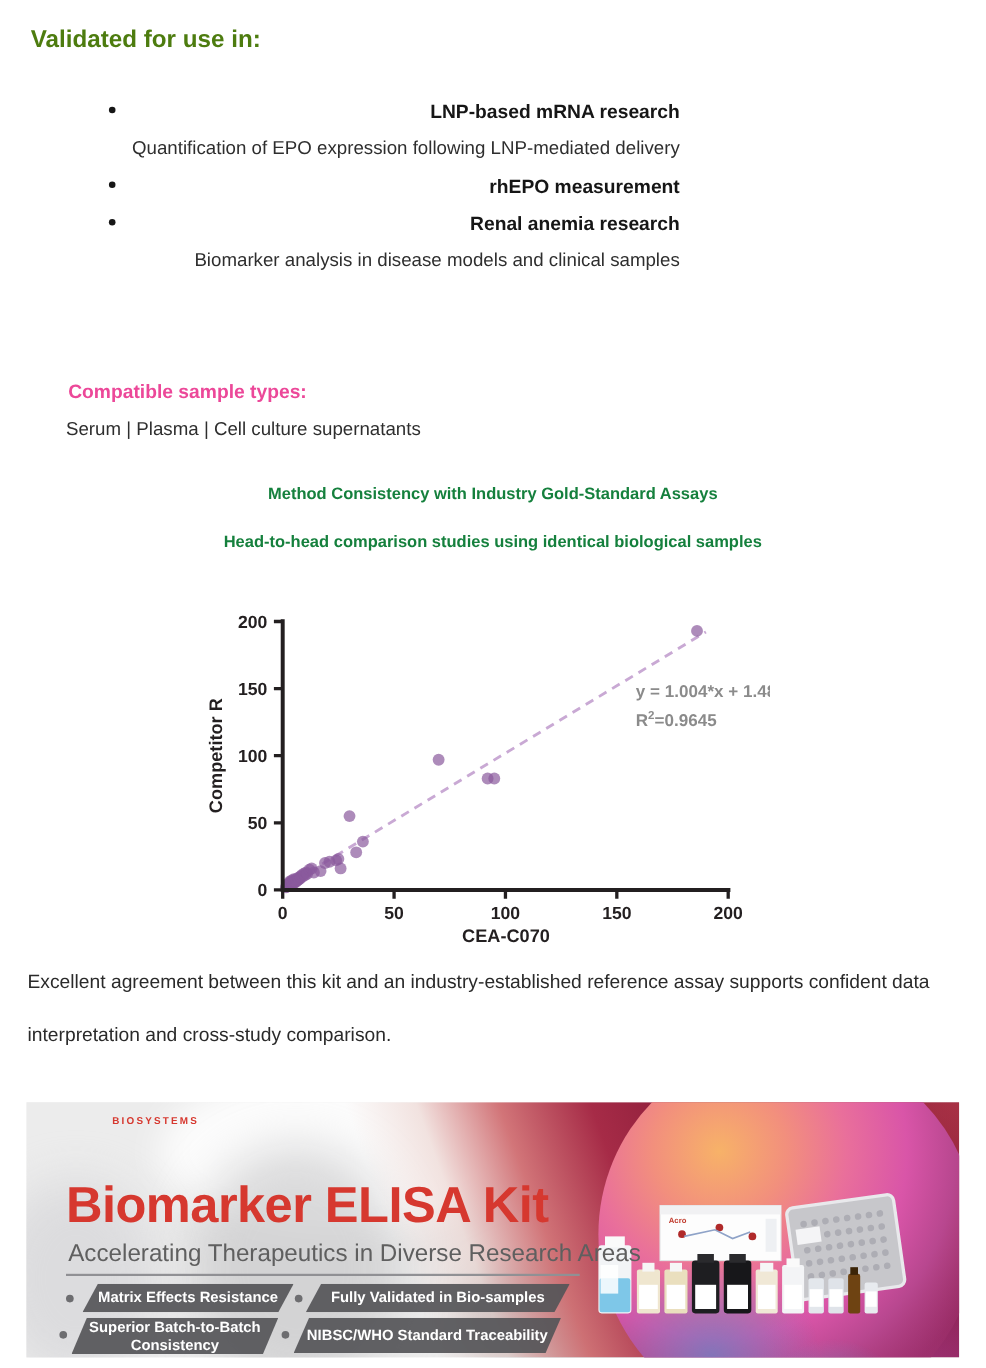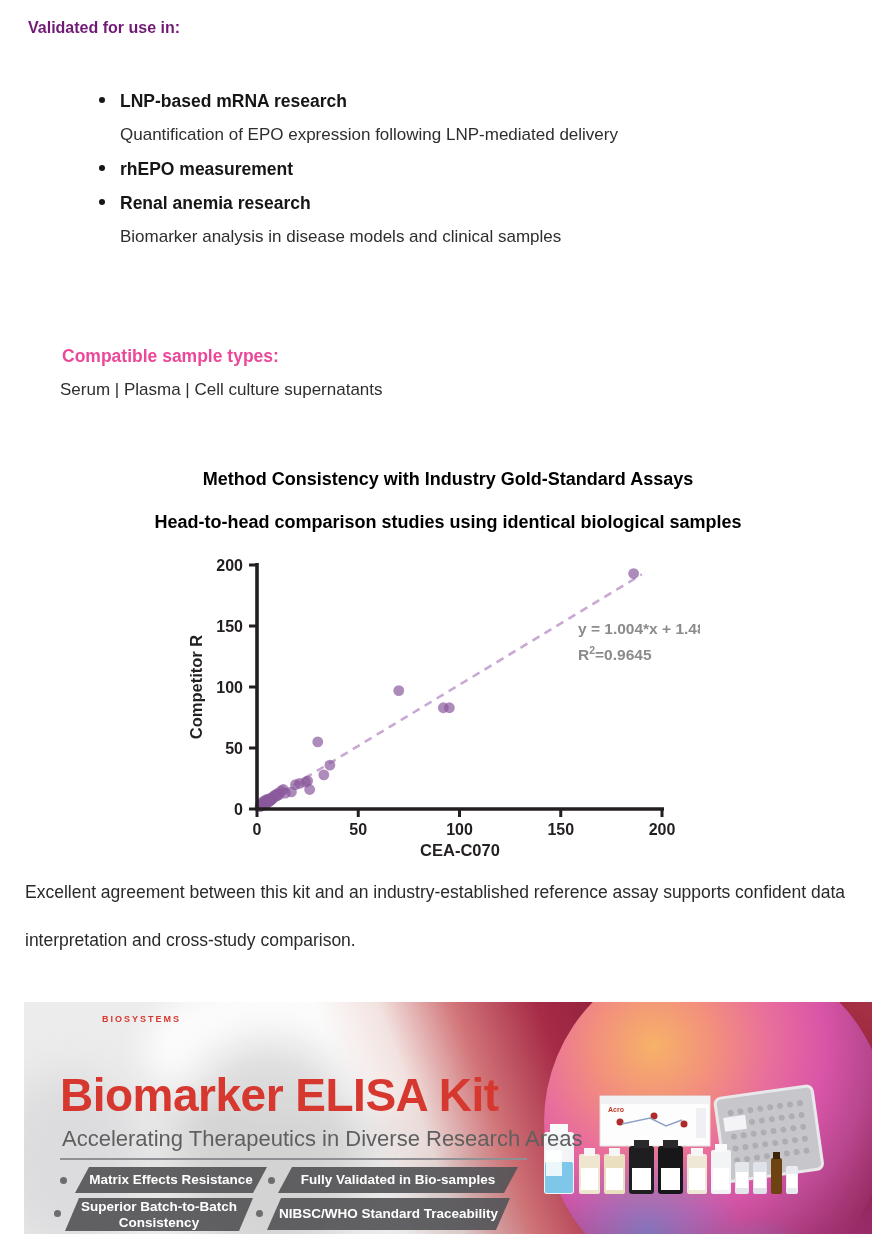--- a/index.html
+++ b/index.html
@@ -1,28 +1,28 @@
 <!DOCTYPE html>
 <html><head>
 <meta charset="utf-8">
 <style>
   html,body{margin:0;padding:0;background:#ffffff;}
   body{width:896px;height:1244px;position:relative;font-family:"Liberation Sans",sans-serif;color:#222;overflow:hidden;}
   .abs{position:absolute;}
 
   
-  .page-title{left:28px;top:8px;font-size:16px;font-weight:bold;color:#701a75;}
-  .bullets{left:120px;top:84px;margin:0;padding:0;list-style:none;}
+  .page-title{left:28px;top:8px;font-size:22px;font-weight:bold;color:#4d7c0f;}
+  .bullets{left:120px;top:84px;margin:0;padding:0;list-style:none;text-align:right;}
   .bullets li{position:relative;margin:0;padding:0;}
   .bullets li::before{content:"";position:absolute;left:-21px;top:13px;width:6px;height:6px;border-radius:50%;background:#161616;}
   .b-title{font-size:17.5px;font-weight:bold;color:#161616;line-height:34px;}
   .b-desc{font-size:17px;color:#2e2e2e;line-height:34px;}
   .sample-label{left:62px;top:346px;font-size:17.5px;font-weight:bold;color:#ec4899;}
   .sample-value{left:60px;top:380px;font-size:17px;color:#2e2e2e;}
-  .center-head{left:0;width:896px;text-align:center;font-size:18px;font-weight:bold;color:#000000;margin-top:28px;}
+  .center-head{left:0;width:896px;text-align:center;font-size:15px;font-weight:bold;color:#15803d;}
   .ch1{top:441px;} .ch2{top:484px;}
   .closing{left:25px;top:868px;width:850px;font-size:17.5px;line-height:48px;color:#2a2a2a;margin:0;}
 
   
   .chart-wrap{left:180px;top:536px;width:520px;height:326px;}
 
   
   .banner{left:24px;top:1002px;width:848px;height:232px;background:#ececec;overflow:hidden;}
   .bn-blob{position:absolute;border-radius:50%;filter:blur(16px);}
   .blob1{left:120px;top:-30px;width:330px;height:150px;background:rgba(255,255,255,0.85);}

